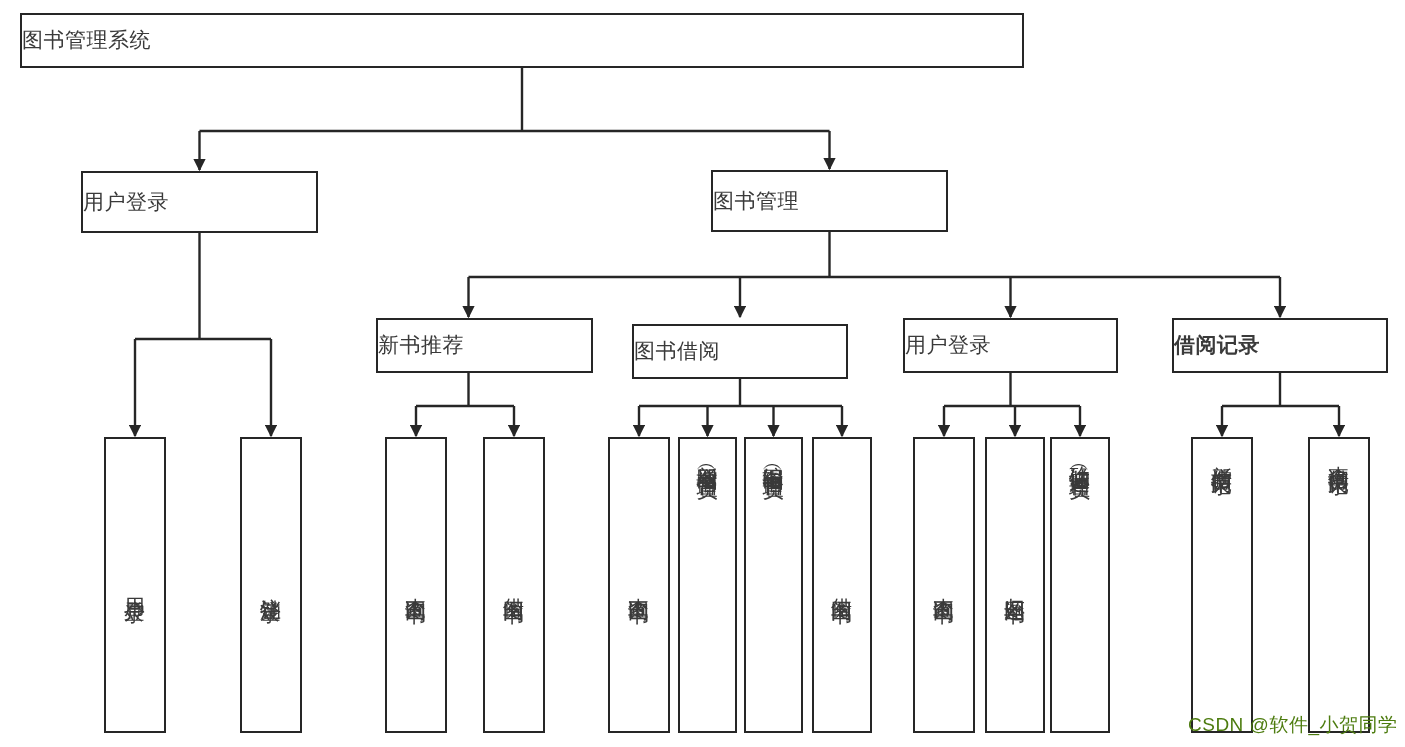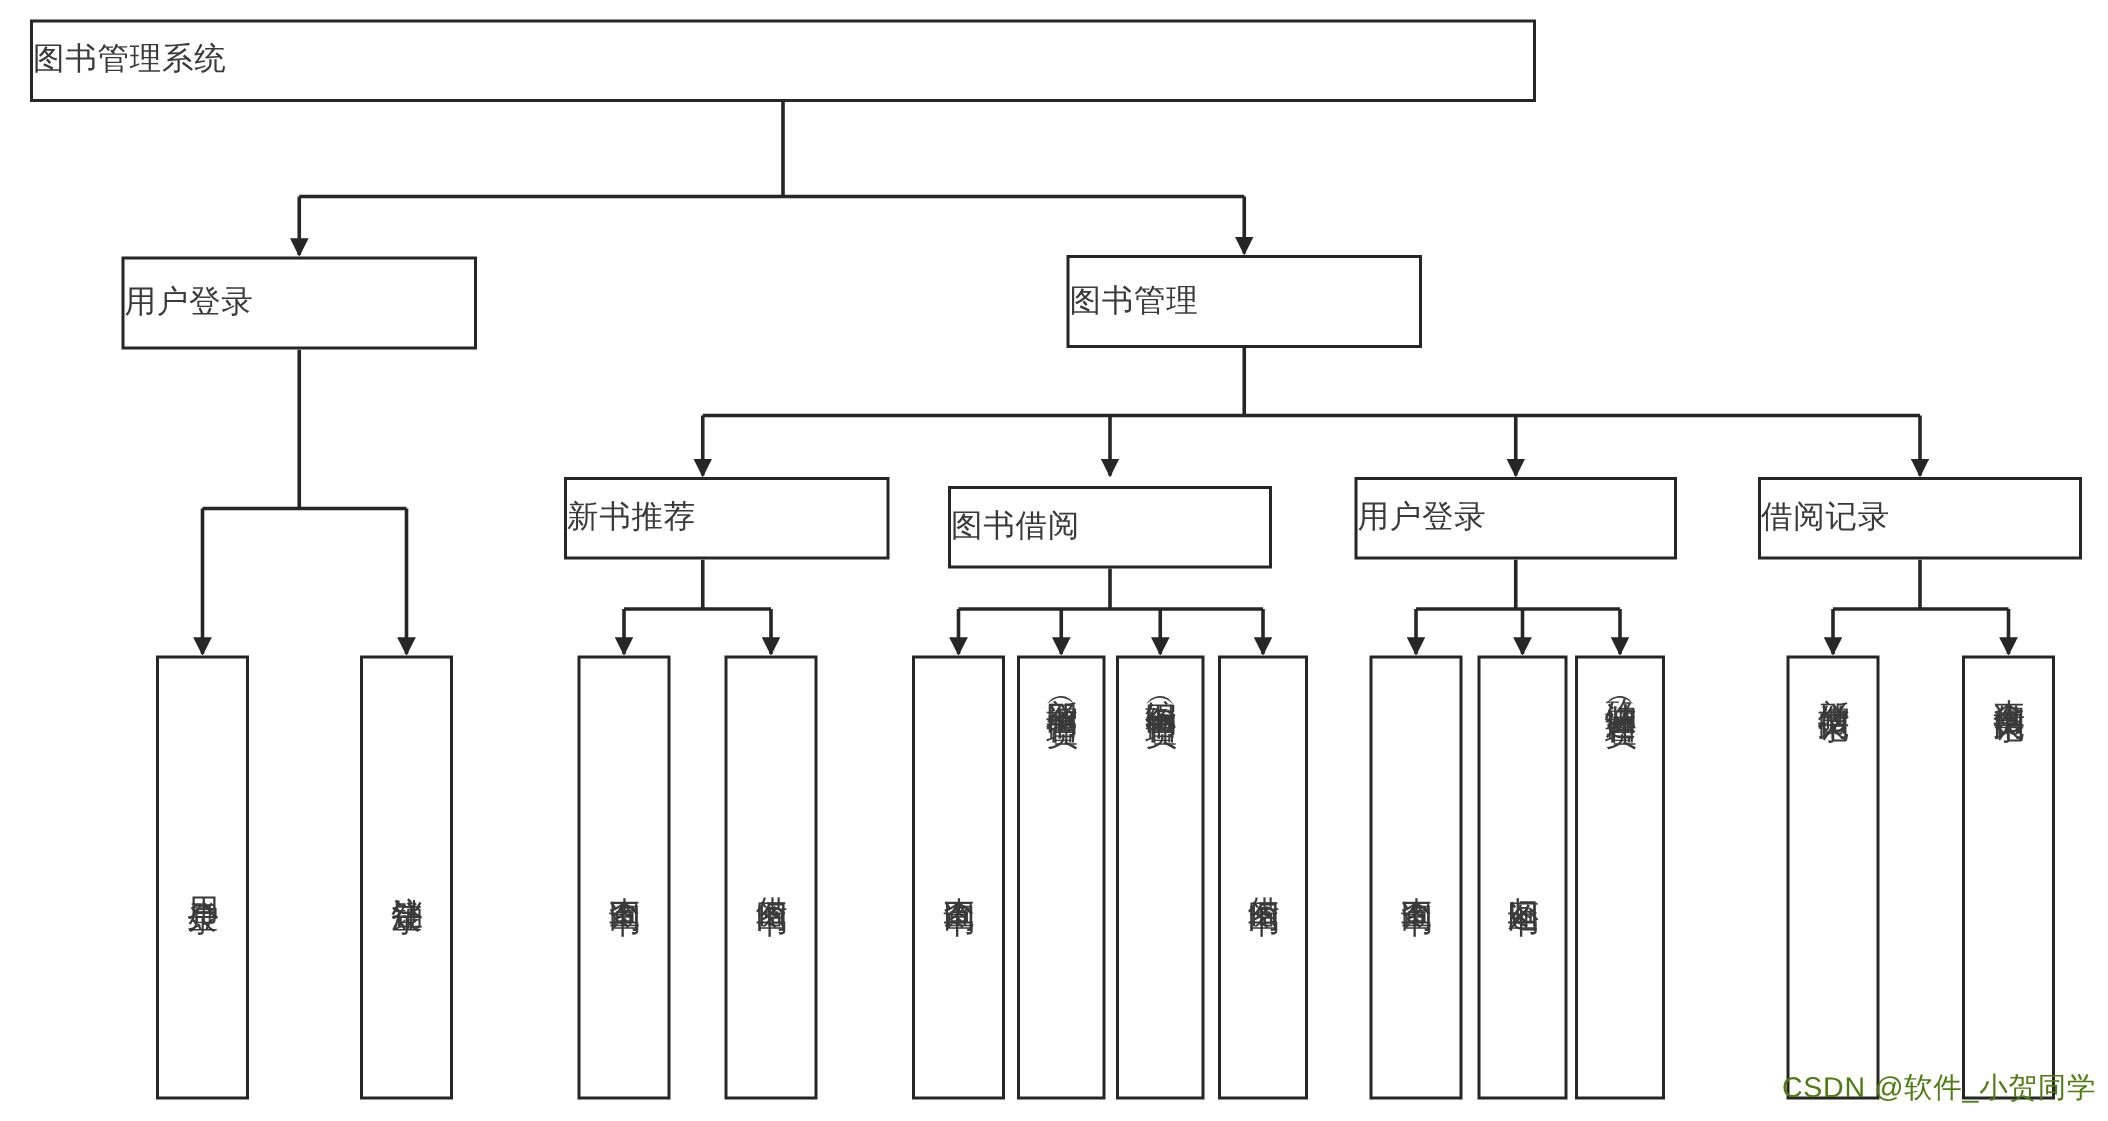--- a/index.html
+++ b/index.html
@@ -135,21 +135,21 @@
       </div>
       <div class="node" style="left: 376px; top: 318px; width: 217px; height: 55px;">
         <span class="lbl">新书推荐</span>
       </div>
       <div class="node" style="left: 632px; top: 324px; width: 216px; height: 55px;">
         <span class="lbl">图书借阅</span>
       </div>
       <div class="node" style="left: 903px; top: 318px; width: 215px; height: 55px;">
         <span class="lbl">用户登录</span>
       </div>
-      <div class="node" style="left: 1172px; top: 318px; width: 216px; height: 55px;">
+      <div class="node" style="left: 1172px; top: 318px; width: 216px; height: 55px; font-weight: bold;">
         <span class="lbl">借阅记录</span>
       </div>
       <div class="node vert mid" style="left: 104px; top: 437px; width: 62px; height: 296px;">
         <span class="lbl">用户登录</span>
       </div>
       <div class="node vert mid" style="left: 240px; top: 437px; width: 62px; height: 296px;">
         <span class="lbl">注销登录</span>
       </div>
       <div class="node vert mid" style="left: 385px; top: 437px; width: 62px; height: 296px;">
         <span class="lbl">查询图书</span>

